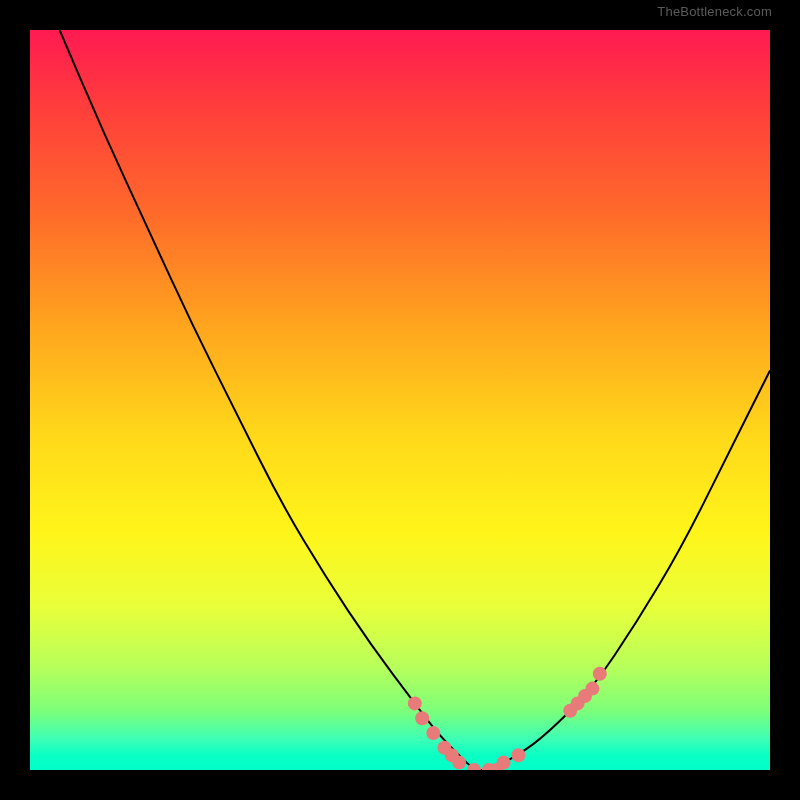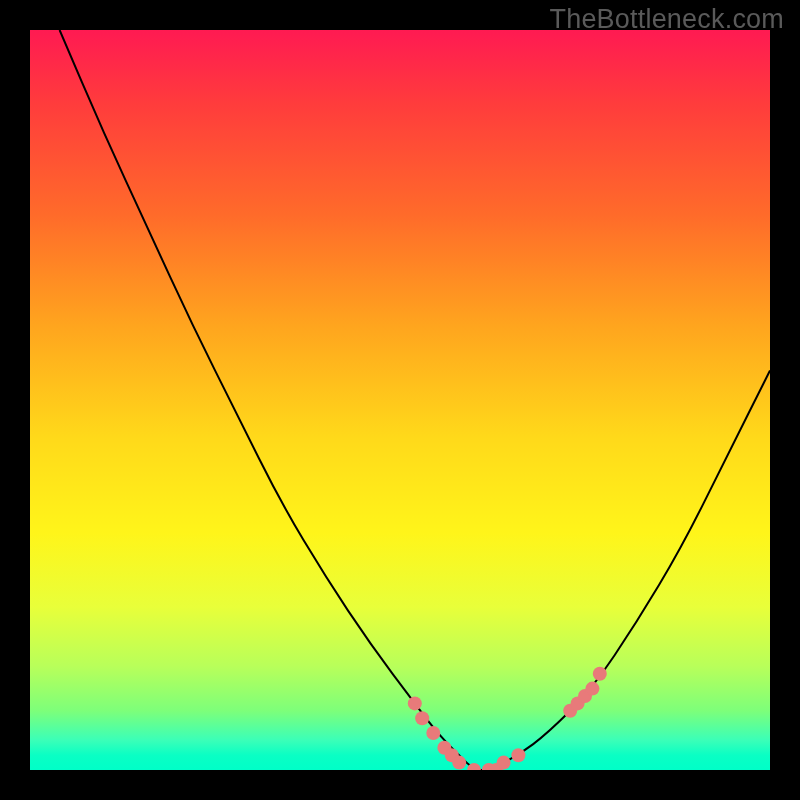--- a/index.html
+++ b/index.html
@@ -7,23 +7,23 @@
     padding: 0;
     width: 800px;
     height: 800px;
     background: #000;
     position: relative;
     font-family: Arial, sans-serif;
   }
   .watermark {
     position: absolute;
     top: 4px;
-    right: 16px;
+    right: 28px;
     color: #5a5a5a;
-    font-size: 27px;
+    font-size: 13px;
     font-weight: 500;
     letter-spacing: 0.2px;
     z-index: 10;
   }
   .plot-area {
     position: absolute;
     top: 30px;
     left: 30px;
     width: 740px;
     height: 740px;

